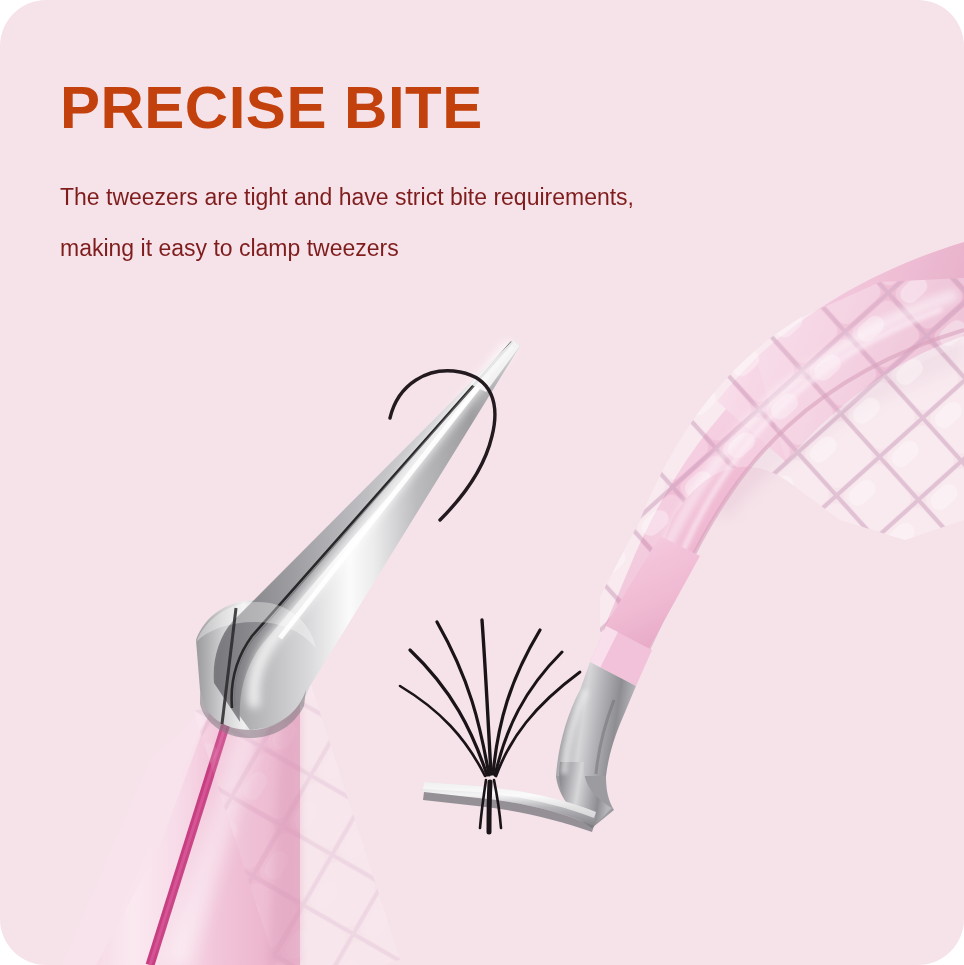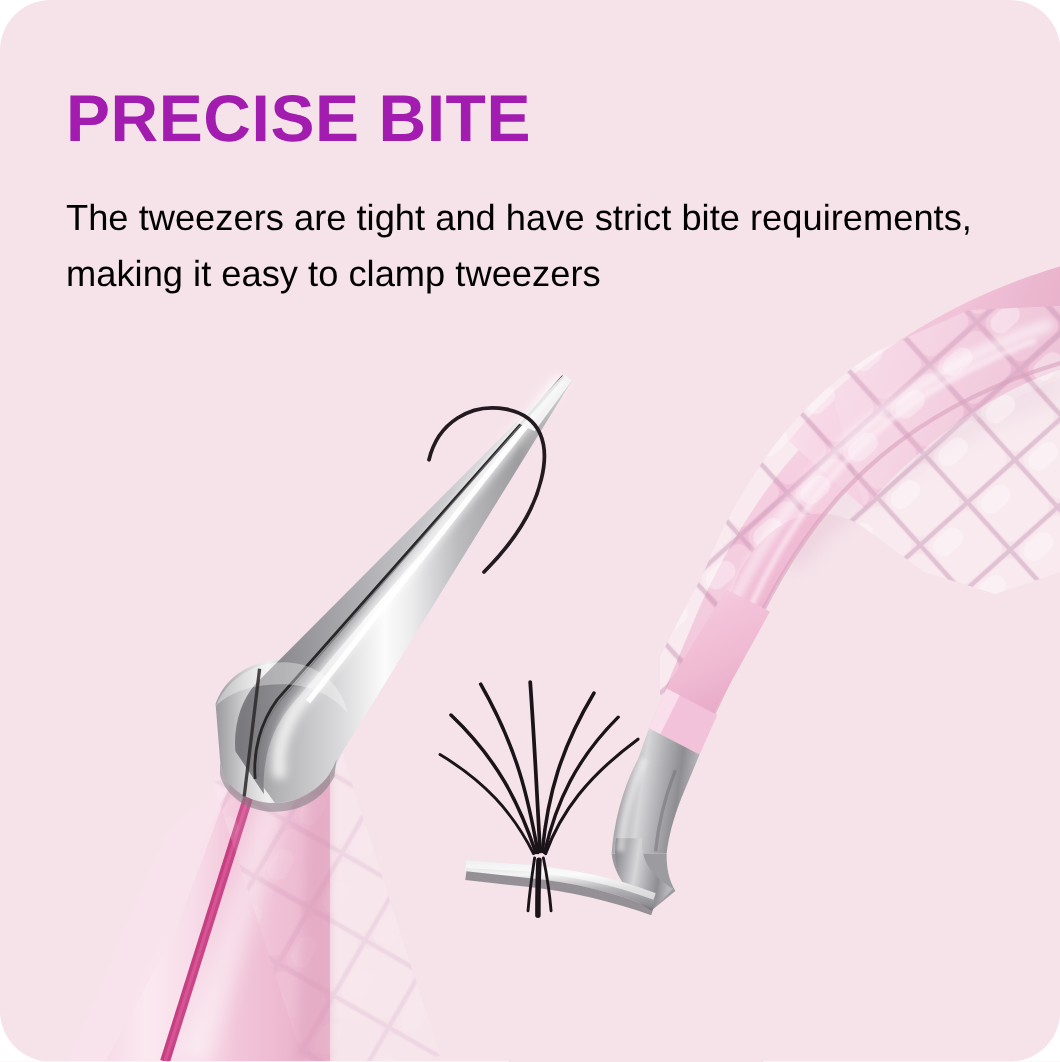--- a/index.html
+++ b/index.html
@@ -15,31 +15,31 @@
     background:#f6e3ea;
     border-radius:46px;
     overflow:hidden;
   }
   
   #title{
     position:absolute;left:60px;top:78px;
     font-size:60px;
     font-weight:bold;
     letter-spacing:0.5px;
-    color:#a21caf;
+    color:#c2410c;
     line-height:1;
     white-space:nowrap;
   }
   #subtitle{
     position:absolute;left:60px;top:172px;
     width:760px;
-    font-size:33px;
+    font-size:23px;
     font-weight:400;
     line-height:51px;
-    color:#000000;
+    color:#7f1d1d;
   }
   #subtitle .ln{display:block;white-space:nowrap;}
 
   
   .layer{position:absolute;left:0;top:0;width:964px;height:965px;}
   .layer svg{display:block;}
 </style>
 </head>
 <body>
 

